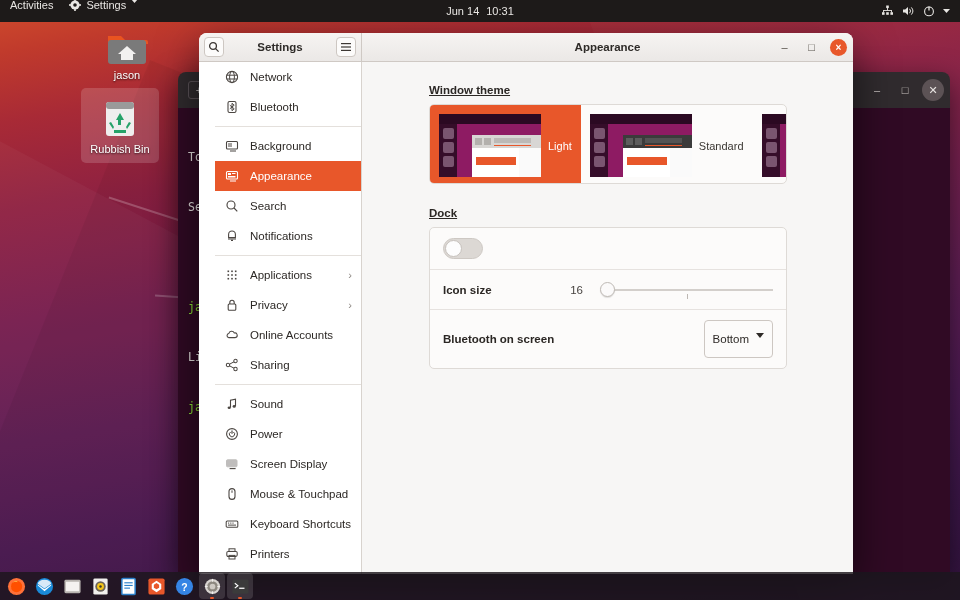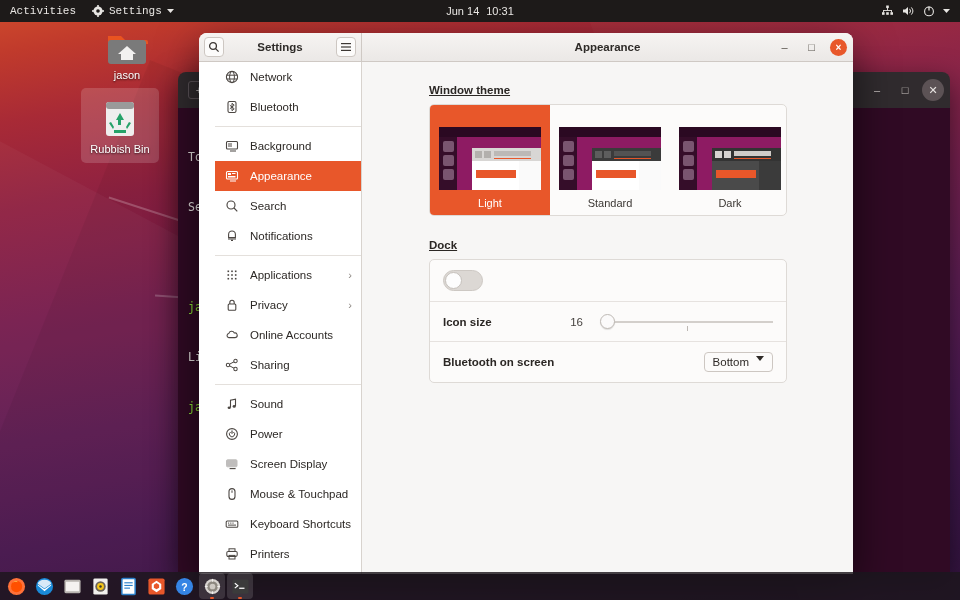--- a/index.html
+++ b/index.html
@@ -47,23 +47,22 @@
     position: absolute; left: 0; top: 0;
     width: 960px; height: 22px;
     background: #1d1a19;
     color: #e8e6e3;
     display: flex; align-items: center;
     font-size: 11px;
     z-index: 200;
   }
   #topbar .tb-item {
     padding: 0 8px; height: 24px;
-    display: flex; align-items: center; gap: 5px;
+    display: flex; align-items: flex-start; gap: 5px;
     cursor: default;
-    font-family: Liberation Mono, monospace;
   }
   .tb-left { display: flex; align-items: center; margin-left: 2px; }
   .tb-center {
     position: absolute; left: 0; right: 0;
     display: flex; justify-content: center; align-items: center;
     pointer-events: none; height: 22px;
   }
   .tb-clock { display: flex; gap: 7px; pointer-events: auto; padding: 0 7px; }
   .tb-right {
     margin-left: auto; display: flex; align-items: center;
@@ -200,22 +199,22 @@
     text-decoration: underline;
   }
   .card {
     margin: 0 66px 0 67px;
     background: #fcfbfa; border: 1px solid #dedad6;
     border-radius: 5px; overflow: hidden;
   }
   
   #theme-card { display: flex; padding: 0; }
   .theme-opt {
-    flex: 1; padding: 22px 9px 6px;
-    display: flex; flex-direction: column; align-items: center; gap: 7px;
+    flex: 1; padding: 9px 9px 6px;
+    display: flex; flex-direction: row; align-items: center; gap: 7px;
   }
   .theme-opt.selected { background: #e8572a; }
   .theme-name { font-size: 11px; color: #3b3733; }
   .theme-opt.selected .theme-name { color: #fff; }
   .thumb {
     width: 102px; height: 63px; position: relative;
     overflow: hidden; background: #2e0a24;
   }
   .th-topbar { position: absolute; left: 0; top: 0; right: 0; height: 10px; background: #2b0922; }
   .th-dock { position: absolute; left: 0; top: 10px; width: 18px; bottom: 0; background: #350d29; }
@@ -256,21 +255,21 @@
     position: absolute; left: 50%; top: 11px; width: 1px; height: 5px; background: #bdb8b3;
   }
   .slider-track .knob2 {
     position: absolute; left: -1px; width: 15px; height: 15px;
     border-radius: 50%; background: #fbfafa; border: 1px solid #bfbab5;
     box-shadow: 0 1px 1px rgba(0,0,0,.12);
   }
   .combo {
     display: flex; align-items: flex-start; gap: 7px;
     background: #fcfbfa; border: 1px solid #cdc7c2;
-    border-radius: 4px; padding: 3px 8px; font-size: 11.5px; color: #2e2a27;
+    border-radius: 4px; padding: 12px 8px; font-size: 11.5px; color: #2e2a27;
   }
 
   
   #dock {
     position: absolute; left: 0; bottom: 0; width: 960px; height: 28px;
     background: rgba(28,22,28,0.82);
     display: flex; align-items: center; gap: 2px; padding-left: 3px;
     z-index: 150;
   }
   .dock-item {

